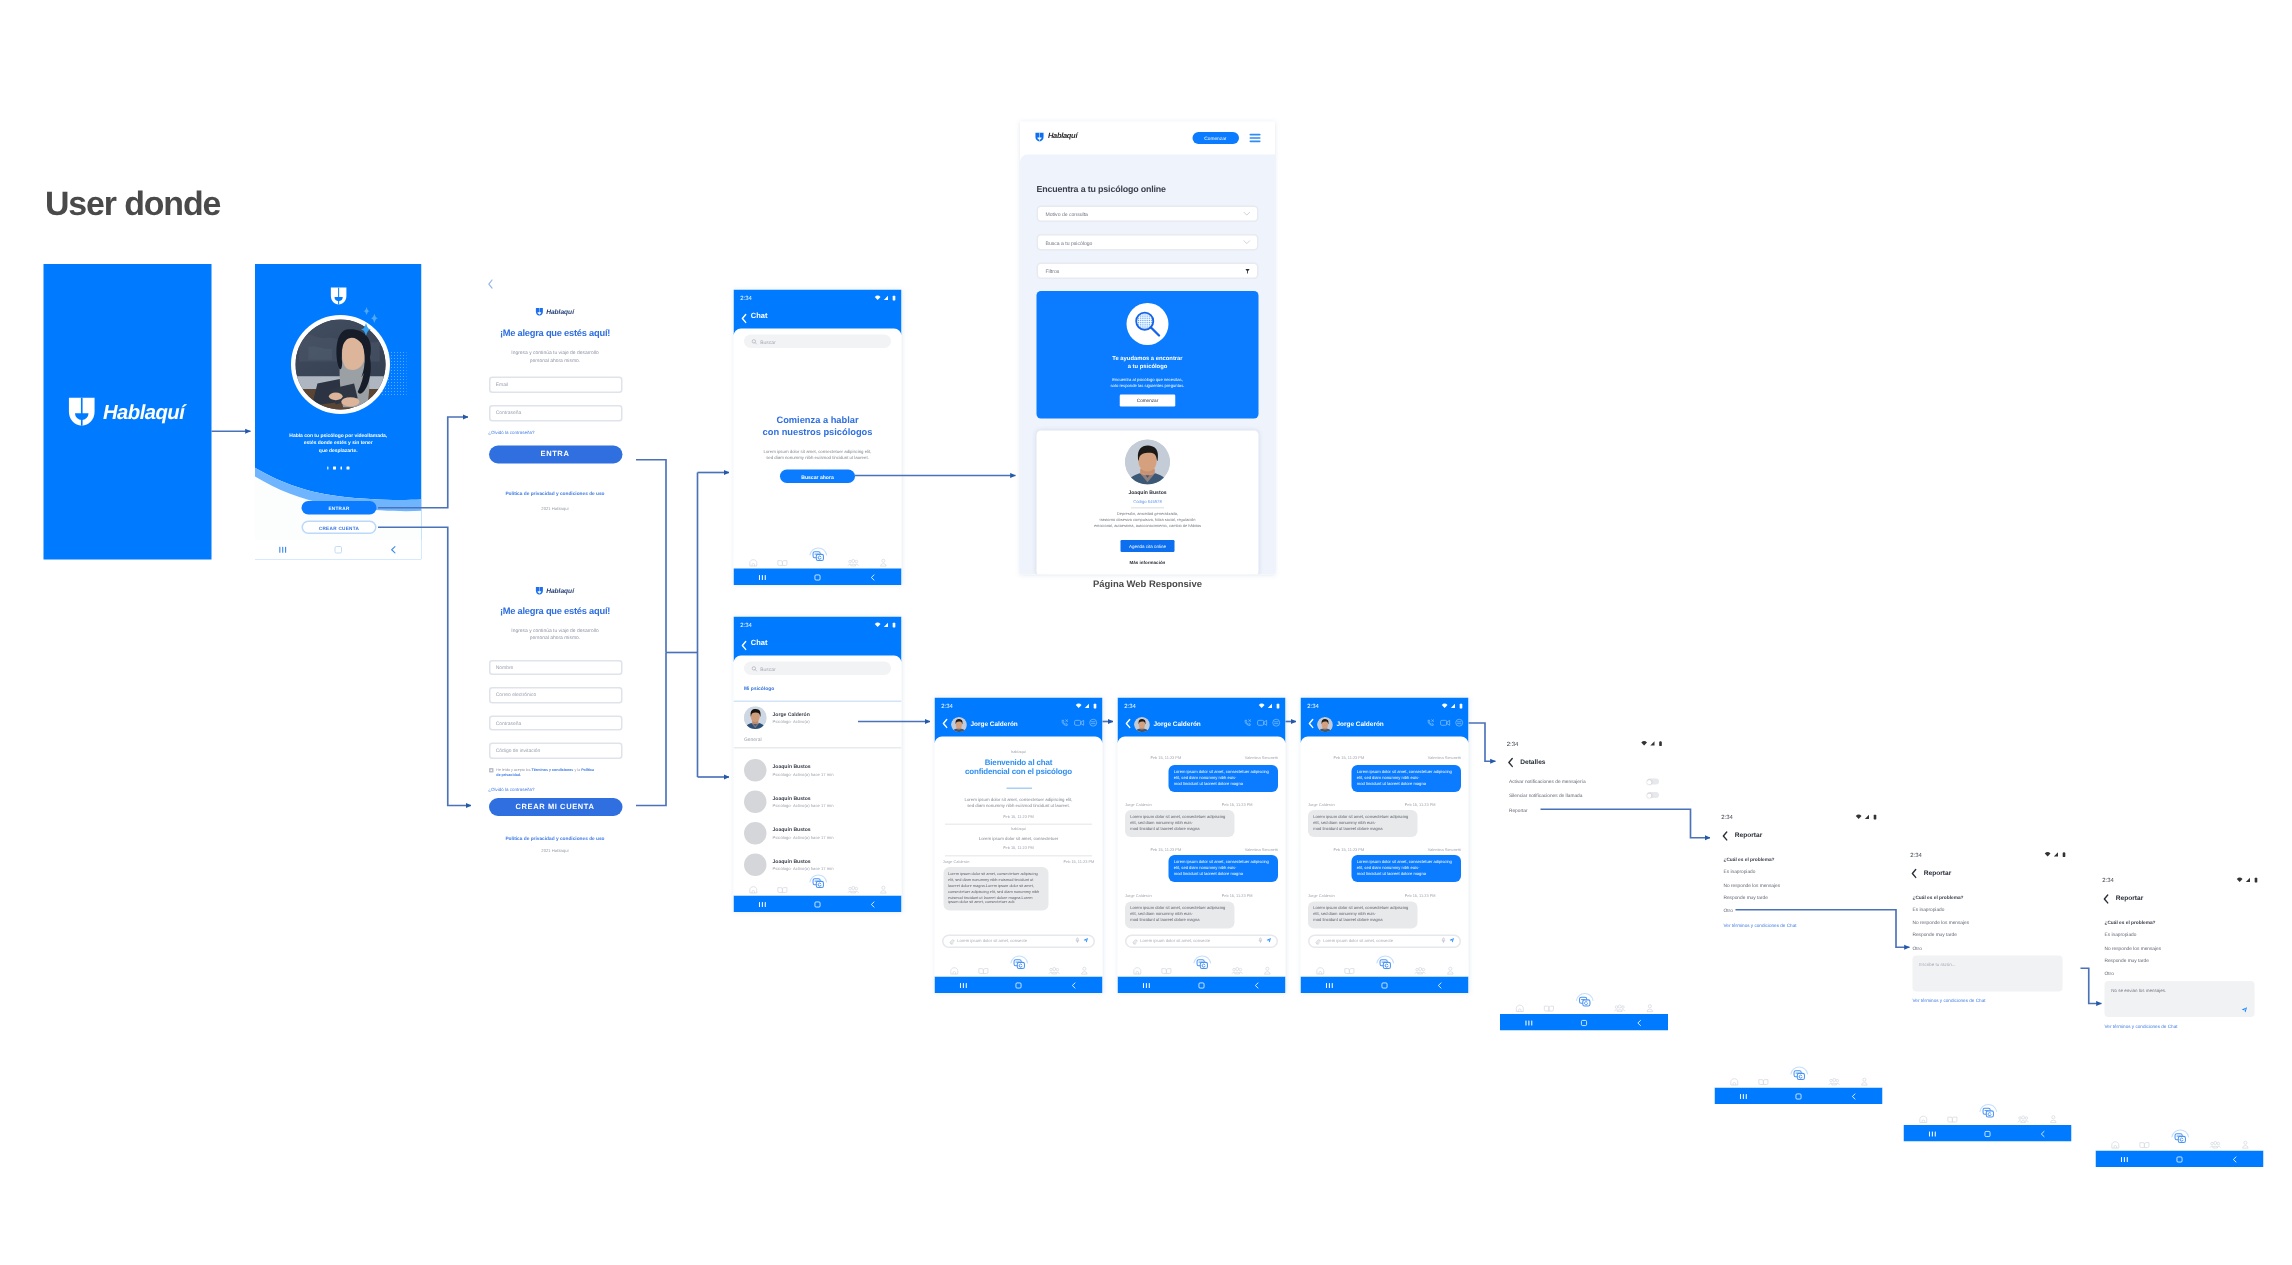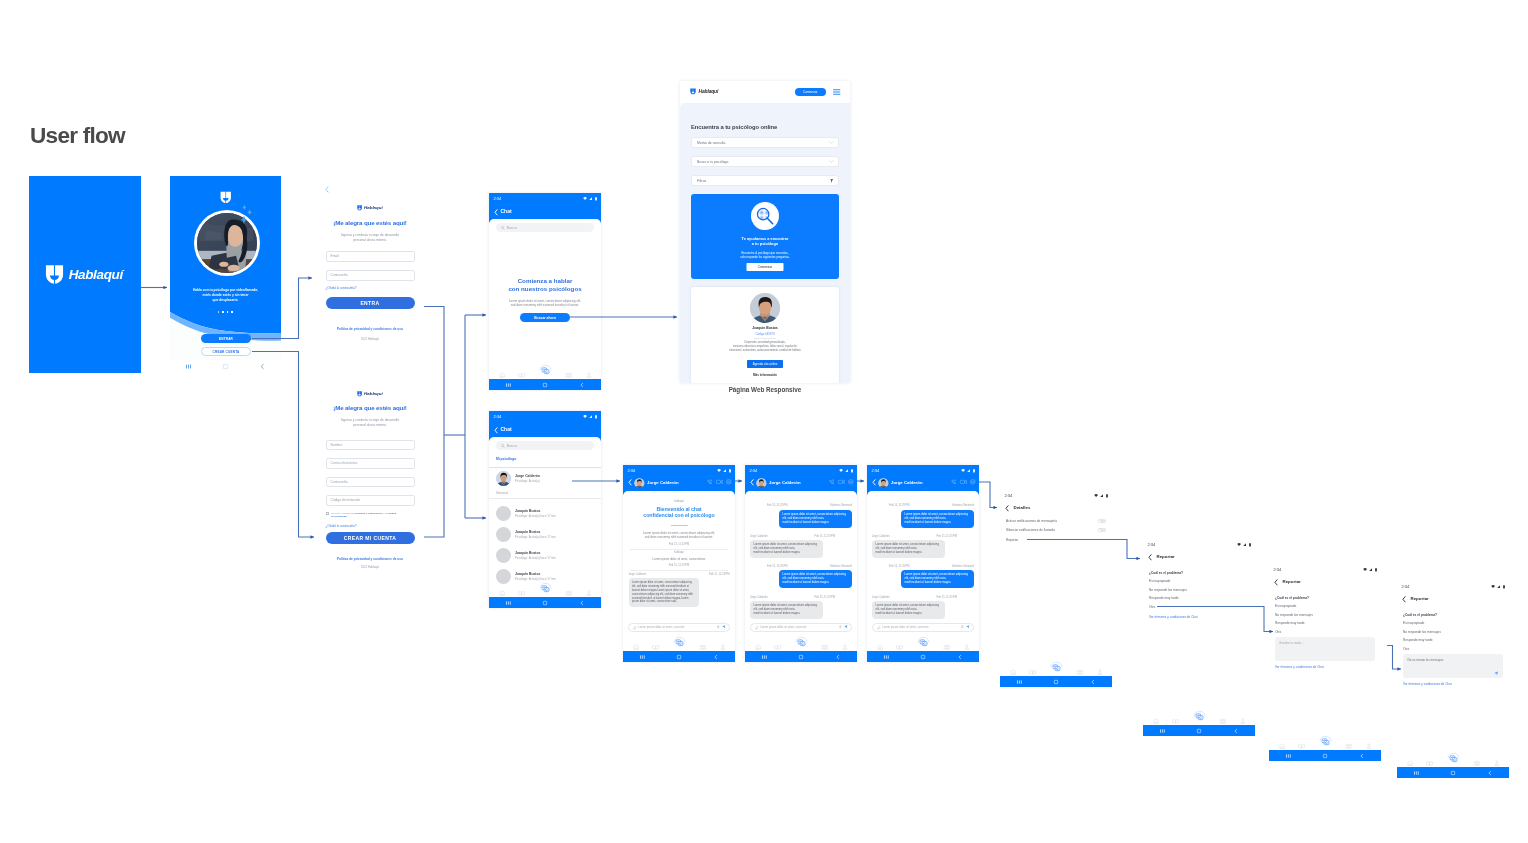--- a/index.html
+++ b/index.html
@@ -111,21 +111,21 @@
 .wsel{height:11px;background:#fff;border:0.7px solid #e7eaf0;border-radius:3px;display:flex;
   align-items:center;justify-content:space-between;padding:0 5px;font-size:3.4px;color:#6f7480}
 .wpromo{background:#0b7cff;border-radius:3px;color:#fff;text-align:center}
 .wcard{background:#fff;border-radius:3px;text-align:center}
 #webcap{left:680px;top:386px;width:170px;text-align:center;font-size:6.3px;font-weight:bold;color:#4a4a4a}
 </style>
 </head>
 <body>
 
 <div class="page">
-  <div class="abs" id="title">User flow</div>
+  <div class="abs" id="title">User donde</div>
 
   <div class="phone" id="splash">
     <svg width="19" height="21" viewBox="0 0 24 26">
       <path d="M1.2 1.2 H22.8 V13 C22.8 19.6 18 24.4 12 24.8 C6 24.4 1.2 19.6 1.2 13 Z" fill="#fff"></path>
       <rect x="11.3" y="1.2" width="1.4" height="23.6" fill="#007bff"></rect>
       <path d="M6.3 14.3 H17.7 A5.7 5.7 0 0 1 6.3 14.3 Z" fill="#007bff"></path>
     </svg>
     <div class="brand">Hablaquí</div>
   </div>
 

